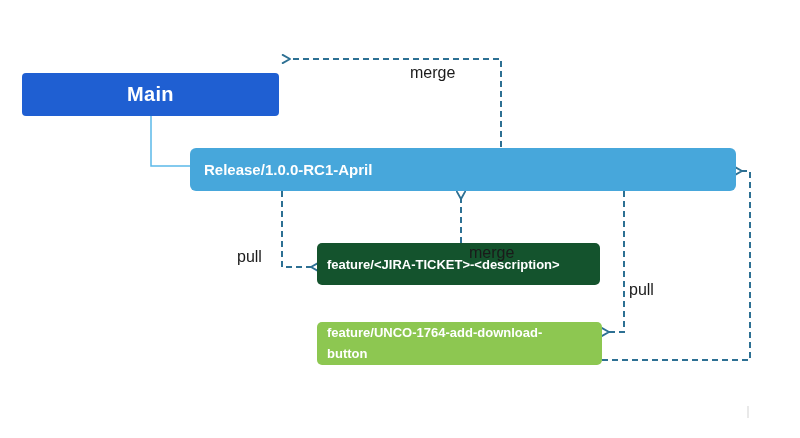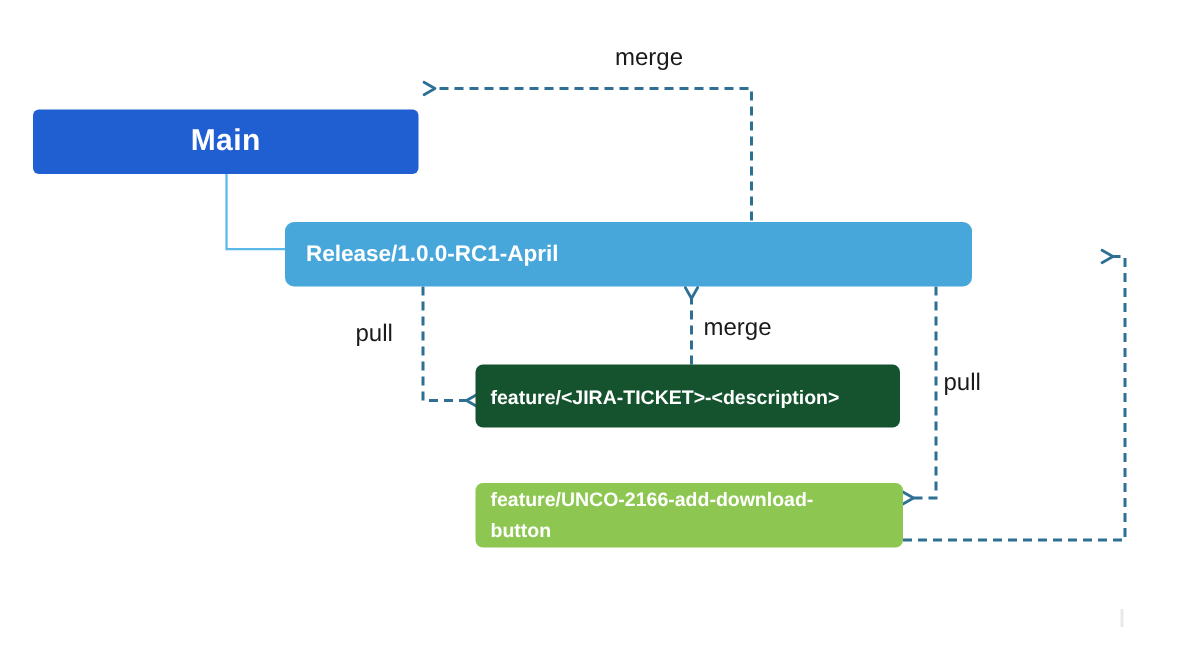--- a/index.html
+++ b/index.html
@@ -35,21 +35,21 @@
     background: #1F5FD2;
     border-radius: 4px;
     justify-content: center;
     font-size: 20px;
     font-weight: 600;
     letter-spacing: 0.3px;
     margin-top: 40px;
   }
   .node-release {
     left: 190px; top: 148px;
-    width: 458px; height: 43px;
+    width: 546px; height: 43px;
     background: #47A7DB;
     border-radius: 6px;
     padding-left: 14px;
     font-size: 15px;
     white-space: nowrap;
   }
   .node-feature-template {
     left: 317px; top: 243px;
     width: 283px; height: 42px;
     background: #14532d;
@@ -66,20 +66,21 @@
     padding-left: 10px;
     padding-right: 32px;
     font-size: 13px;
     line-height: 1.55;
   }
   .edge-label {
     position: absolute;
     font-size: 16px;
     color: #1a1a1a;
     white-space: nowrap;
+    margin-top: 34px;
   }
   .label-merge-top  { left: 410px; top: 30px; }
   .label-pull-left  { left: 237px; top: 214px; }
   .label-merge-mid  { left: 469px; top: 210px; }
   .label-pull-right { left: 629px; top: 247px; }
   .faint-artifact {
     position: absolute;
     left: 747px; top: 406px;
     width: 2px; height: 12px;
     background: #e9e9e9;
@@ -109,21 +110,21 @@
 
     <path d="M602,360 L750,360 L750,171 L742,171" fill="none" stroke="#2D7093" stroke-width="2" stroke-dasharray="6 4" marker-end="url(#arrowhead)"></path>
   </svg>
 
   <div class="node node-main">Main</div>
 
   <div class="node node-release">Release/1.0.0-RC1-April</div>
 
   <div class="node node-feature-template">feature/&lt;JIRA-TICKET&gt;-&lt;description&gt;</div>
 
-  <div class="node node-feature-example">feature/UNCO-2166-add-download-button</div>
+  <div class="node node-feature-example">feature/UNCO-1764-add-download-button</div>
 
   <div class="edge-label label-merge-top">merge</div>
 
   <div class="edge-label label-pull-left">pull</div>
 
   <div class="edge-label label-merge-mid">merge</div>
 
   <div class="edge-label label-pull-right">pull</div>
 
   <div class="faint-artifact"></div>

